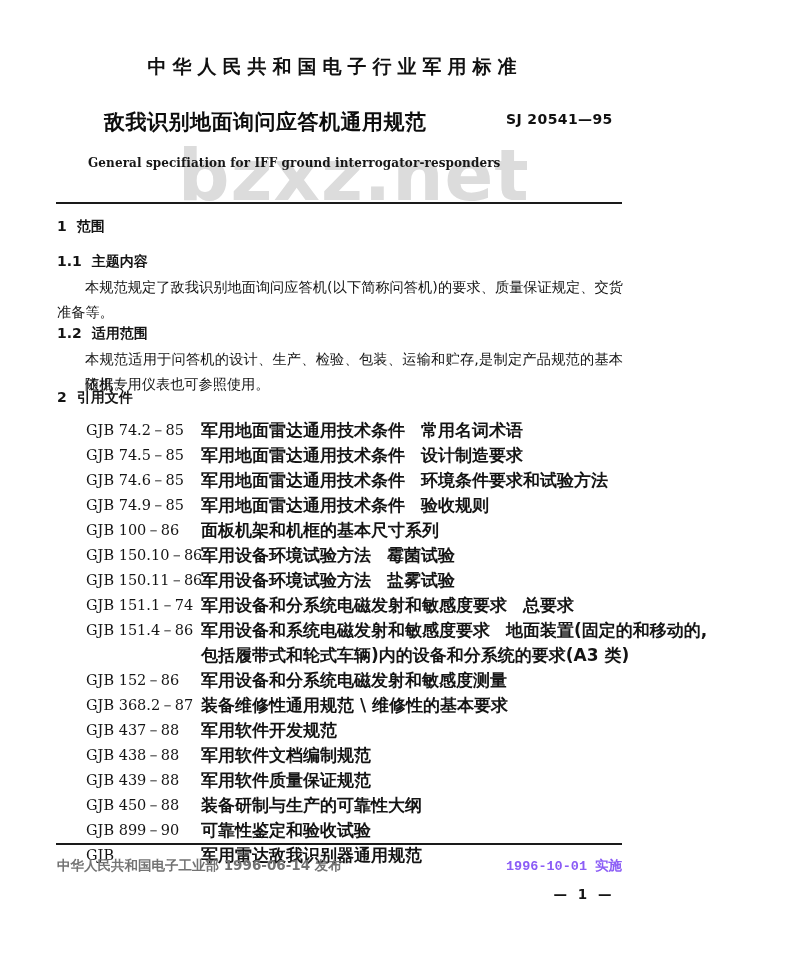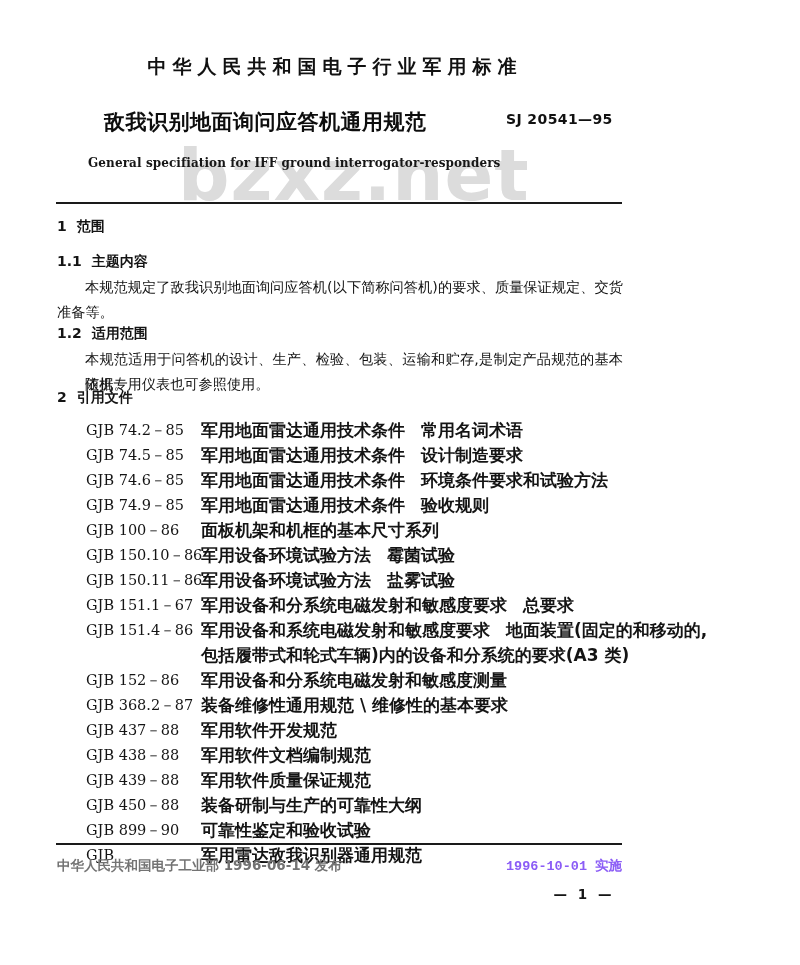--- a/index.html
+++ b/index.html
@@ -264,21 +264,21 @@
         </div>
         <div class="ref-row">
           <div class="ref-code">GJB 150.10－86</div>
           <div class="ref-title"><span>军用设备环境试验方法</span><span class="t2">霉菌试验</span></div>
         </div>
         <div class="ref-row">
           <div class="ref-code">GJB 150.11－86</div>
           <div class="ref-title"><span>军用设备环境试验方法</span><span class="t2">盐雾试验</span></div>
         </div>
         <div class="ref-row">
-          <div class="ref-code">GJB 151.1－67</div>
+          <div class="ref-code">GJB 151.1－74</div>
           <div class="ref-title"><span>军用设备和分系统电磁发射和敏感度要求</span><span class="t2">总要求</span></div>
         </div>
         <div class="ref-row">
           <div class="ref-code">GJB 151.4－86</div>
           <div class="ref-title"><span>军用设备和系统电磁发射和敏感度要求</span><span class="t2">地面装置(固定的和移动的,</span><span class="cont">包括履带式和轮式车辆)内的设备和分系统的要求(A3 类)</span></div>
         </div>
         <div class="ref-row">
           <div class="ref-code">GJB 152－86</div>
           <div class="ref-title"><span>军用设备和分系统电磁发射和敏感度测量</span></div>
         </div>

